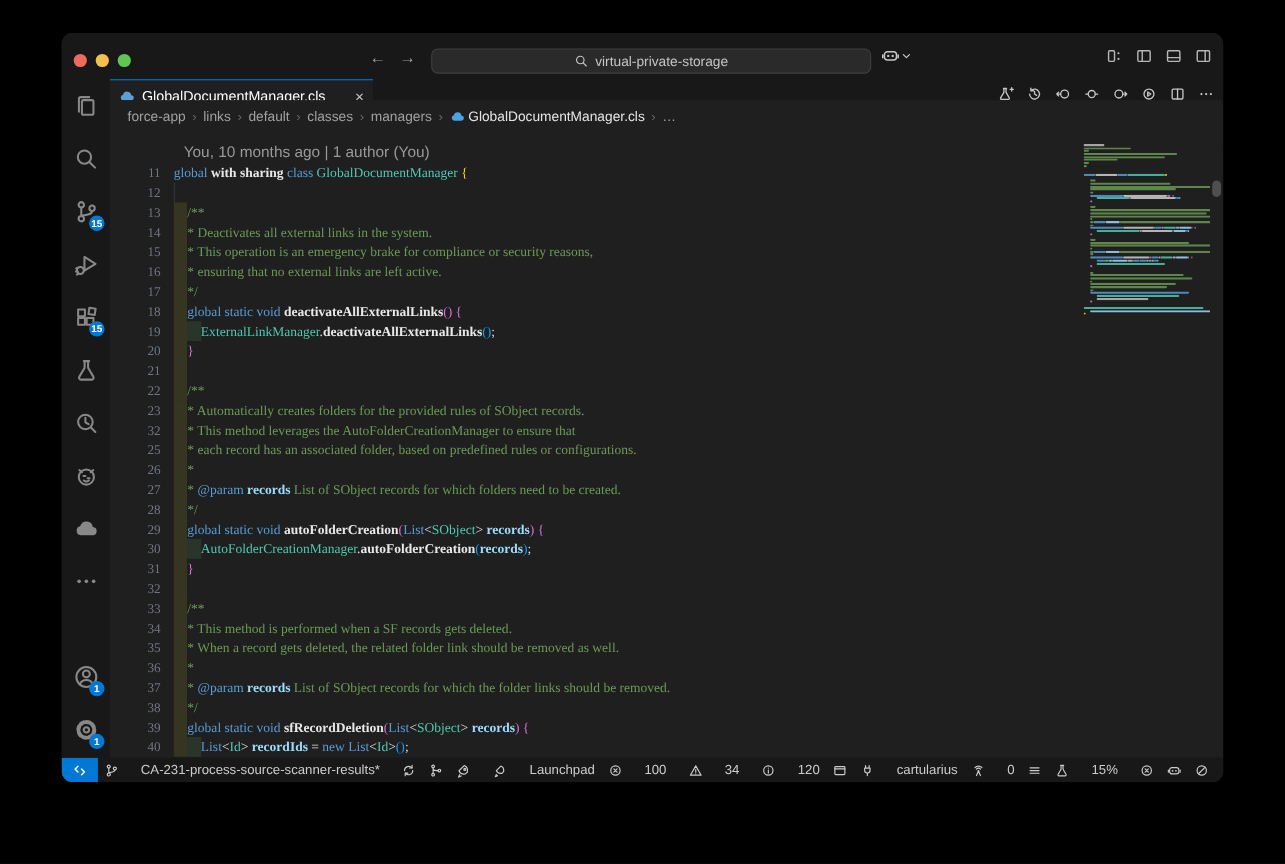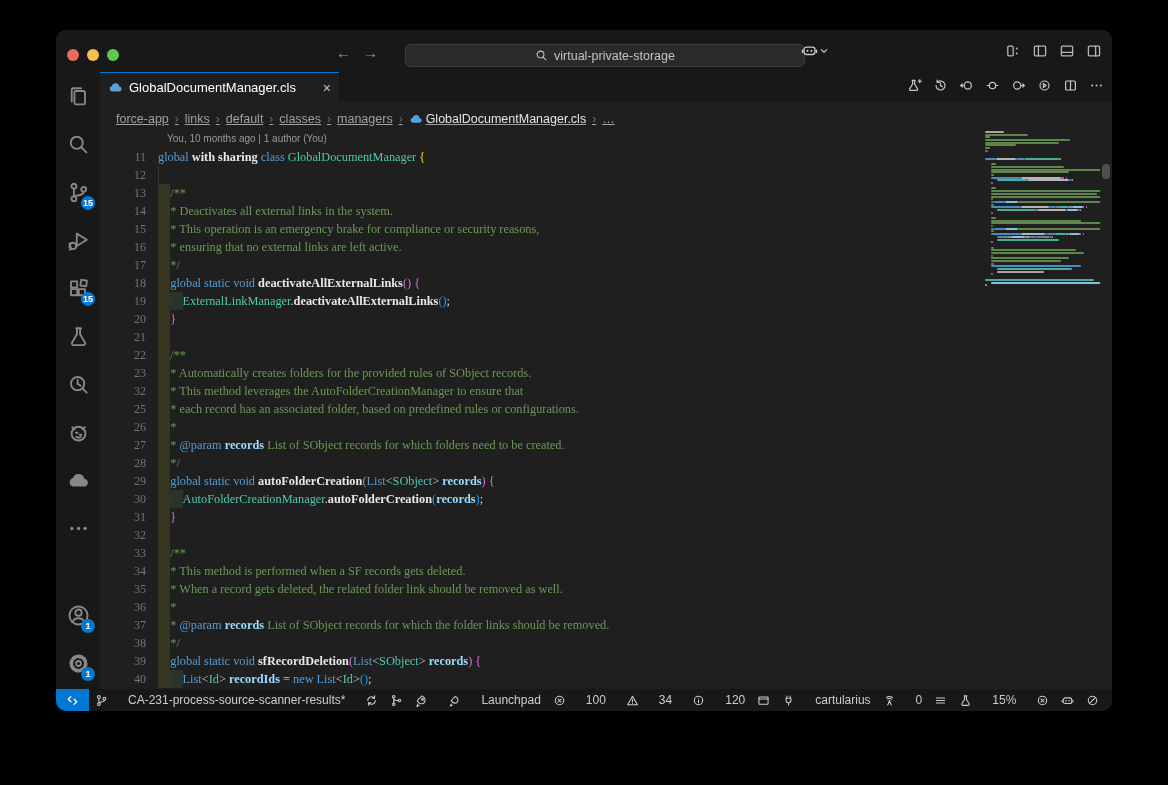--- a/index.html
+++ b/index.html
@@ -5,42 +5,42 @@
   html,body{margin:0;padding:0;background:#000;width:1168px;height:785px;overflow:hidden;
     font-family:"Liberation Sans",sans-serif;-webkit-font-smoothing:antialiased;}
   .window{position:absolute;left:56px;top:30px;width:1056px;height:681px;background:#1f1f1f;
     border-radius:10px;overflow:hidden;box-shadow:0 25px 70px rgba(0,0,0,.7);font-size:13px;color:#ccc;}
   
   .titlebar{position:absolute;left:0;top:0;right:0;height:42px;background:#181818;}
   .traffic{position:absolute;top:19px;width:12px;height:12px;border-radius:50%;}
   .nav-arrow{position:absolute;top:14px;color:#9d9d9d;font-size:15px;cursor:default;}
   .cmdcenter{position:absolute;left:336px;top:14px;width:398px;height:21px;background:#2a2a2a;
     border:1px solid #3f3f3f;border-radius:6px;display:flex;align-items:center;justify-content:center;
-    color:#c3c3c3;font-size:12.5px;gap:6px;margin-left:13px;}
+    color:#c3c3c3;font-size:12.5px;gap:6px;}
   .tb-right{position:absolute;right:10px;top:13px;display:flex;gap:11px;align-items:center;color:#b6b6b6;}
   .copilot-wrap{position:absolute;left:745px;top:12px;display:flex;align-items:center;gap:1px;color:#c8c8c8;}
   
   .activitybar{position:absolute;left:0;top:42px;bottom:22px;width:44px;background:#181818;}
   .ab-item{position:absolute;left:0;width:44px;height:44px;display:flex;align-items:center;justify-content:center;color:#888;}
   .badge{position:absolute;right:5px;bottom:4px;min-width:14px;height:14px;border-radius:8px;background:#0078d4;
     color:#fff;font-size:9px;font-weight:bold;display:flex;align-items:center;justify-content:center;padding:0 2px;box-sizing:border-box;}
   
   .tabbar{position:absolute;left:44px;top:42px;right:0;height:30px;background:#181818;}
   .tab{position:absolute;left:0;top:0;width:239px;height:30px;background:#1f1f1f;border-top:1.5px solid #0078d4;
     display:flex;align-items:center;padding:0 8px;box-sizing:border-box;gap:6px;color:#fff;font-size:13px;}
   .tab-close{margin-left:auto;color:#c5c5c5;font-size:14px;line-height:1;}
   .editor-actions{position:absolute;right:8px;top:0;height:30px;display:flex;align-items:center;gap:11px;color:#c5c5c5;}
   
-  .breadcrumb{position:absolute;left:44px;top:74px;right:0;height:29px;background:#1f1f1f;display:flex;
-    align-items:center;padding-left:16px;color:#a0a0a0;font-size:12.5px;gap:3px;text-decoration:underline;}
+  .breadcrumb{position:absolute;left:44px;top:61px;right:0;height:29px;background:#1f1f1f;display:flex;
+    align-items:center;padding-left:16px;color:#a0a0a0;font-size:12.5px;gap:3px;}
   .breadcrumb .sep{color:#6a6a6a;padding:0 3px;font-size:12px;}
   .breadcrumb .file{color:#e4e4e4;}
   
   .codearea{position:absolute;left:44px;top:101px;right:0;bottom:22px;background:#1f1f1f;overflow:hidden;}
-  .codelens{height:17px;line-height:15px;padding-left:67px;color:#999;font-size:10px;}
+  .codelens{height:17px;line-height:15px;padding-left:67px;color:#999;font-size:14px;}
   .codeline{height:18px;line-height:18px;display:flex;white-space:pre;
     font-family:Liberation Serif, serif;font-size:12.3px;}
   .lnum{width:46px;text-align:right;color:#6e7681;flex:none;font-size:12px;}
   .ltxt{margin-left:12px;flex:none;}
   .ind{display:inline-block;white-space:pre;}
   .ind.l1{background:rgba(255,255,64,.10);}
   .ind.l2{background:rgba(127,255,127,.10);}
   .guide{display:inline-block;width:1px;height:18px;vertical-align:top;background:#333;}
   .tk-kw{color:#569CD6}.tk-ty{color:#4EC9B0}.tk-cm{color:#6A9955}.tk-pl{color:#d4d4d4}
   .tk-fn{color:#e8e8e8;font-weight:bold}.tk-wh{color:#e8e8e8;font-weight:bold}

